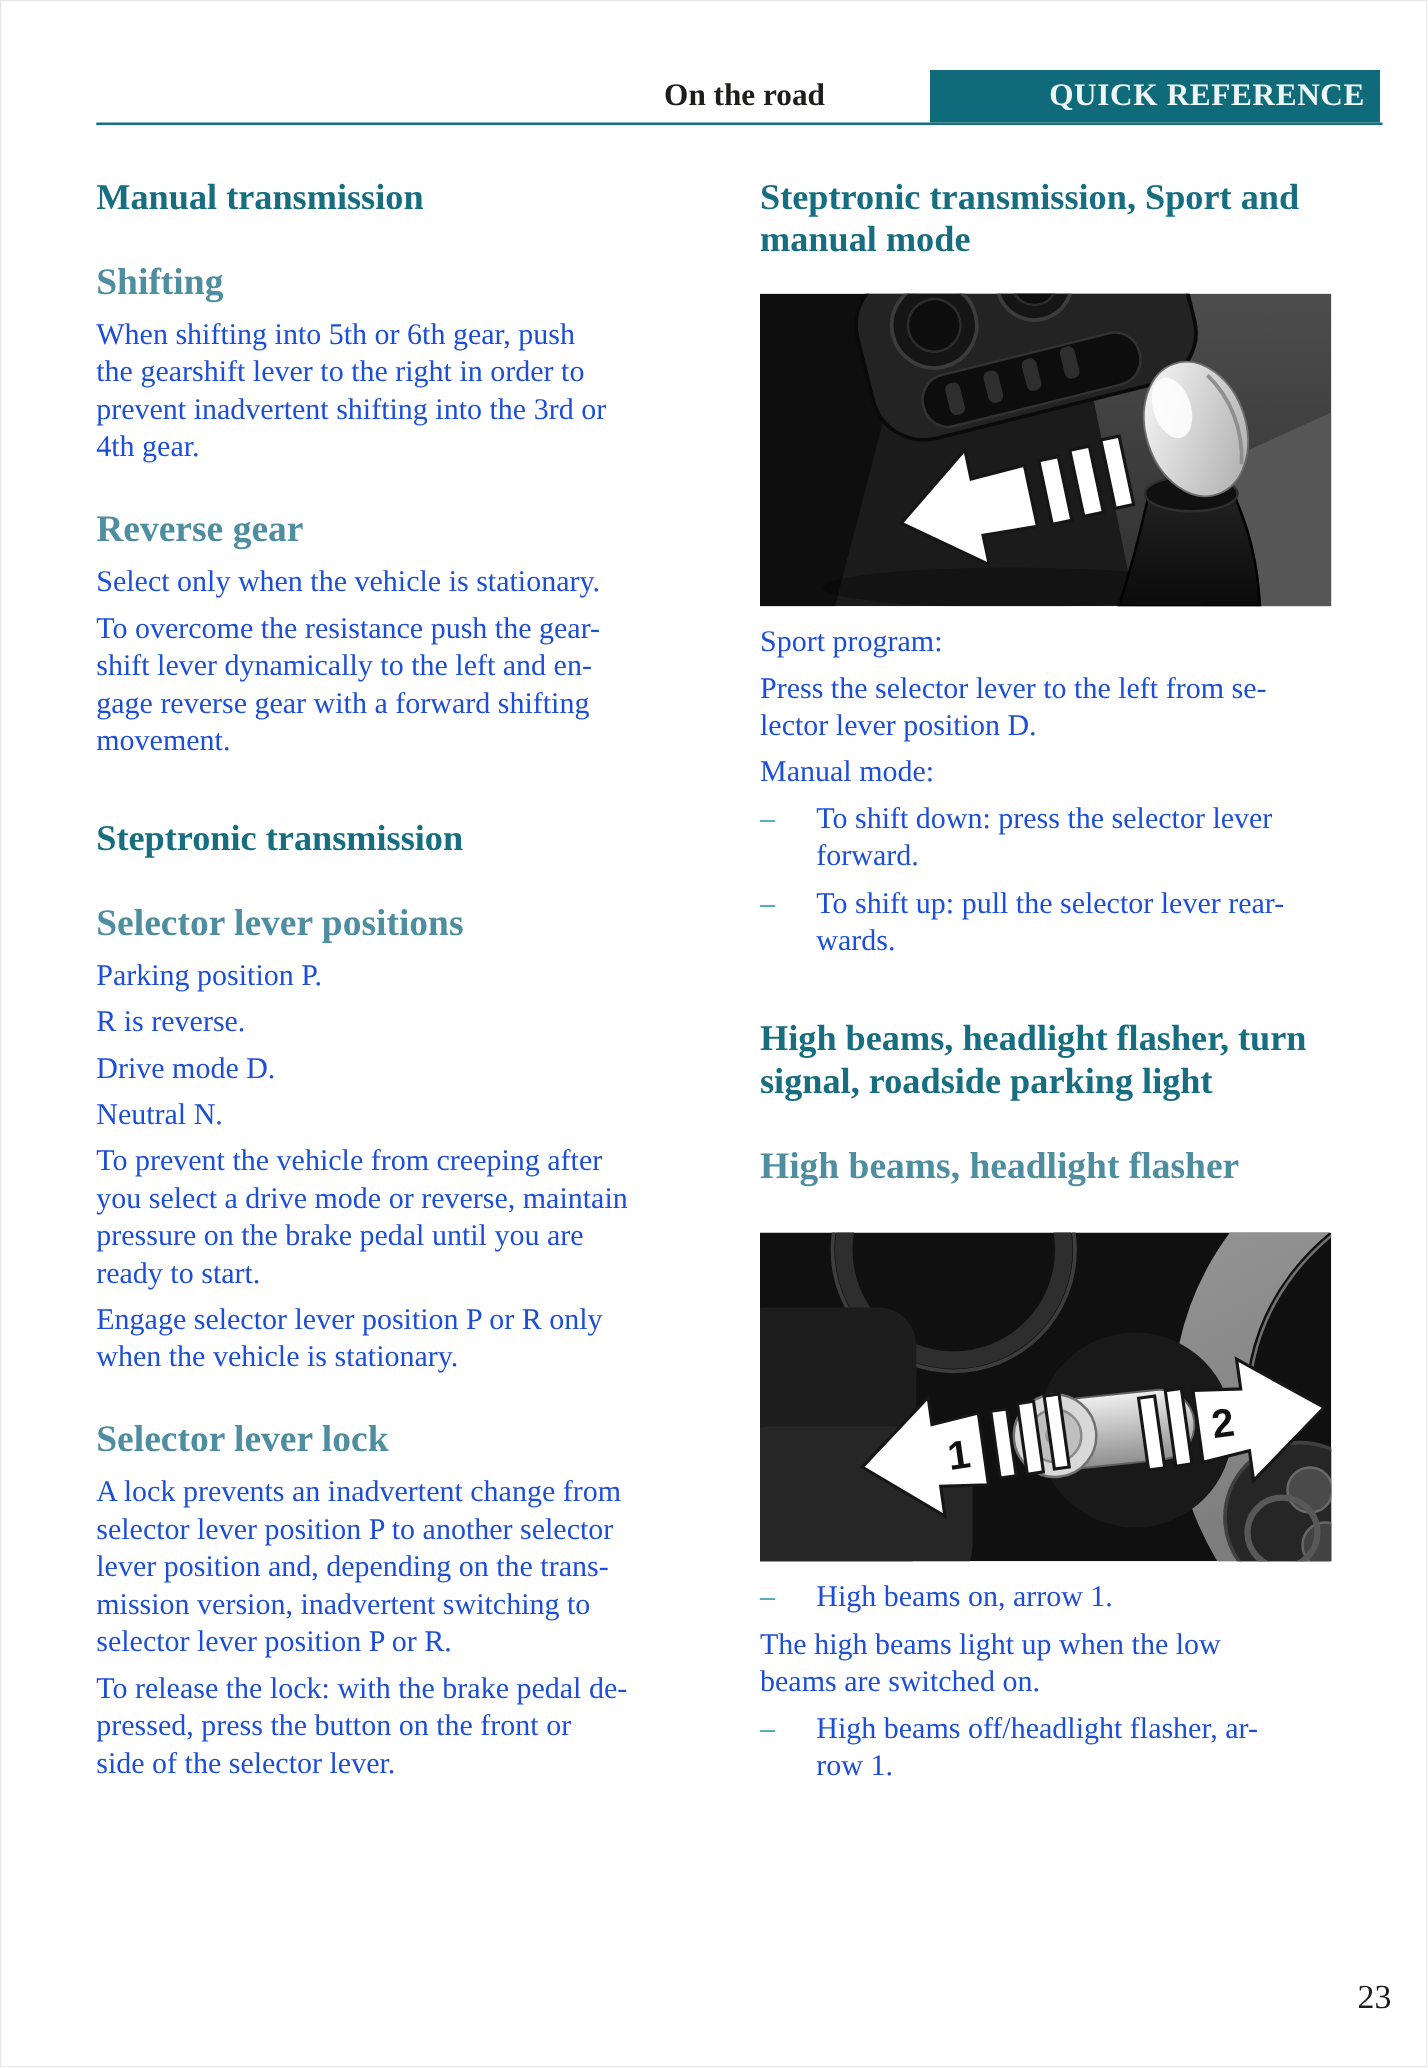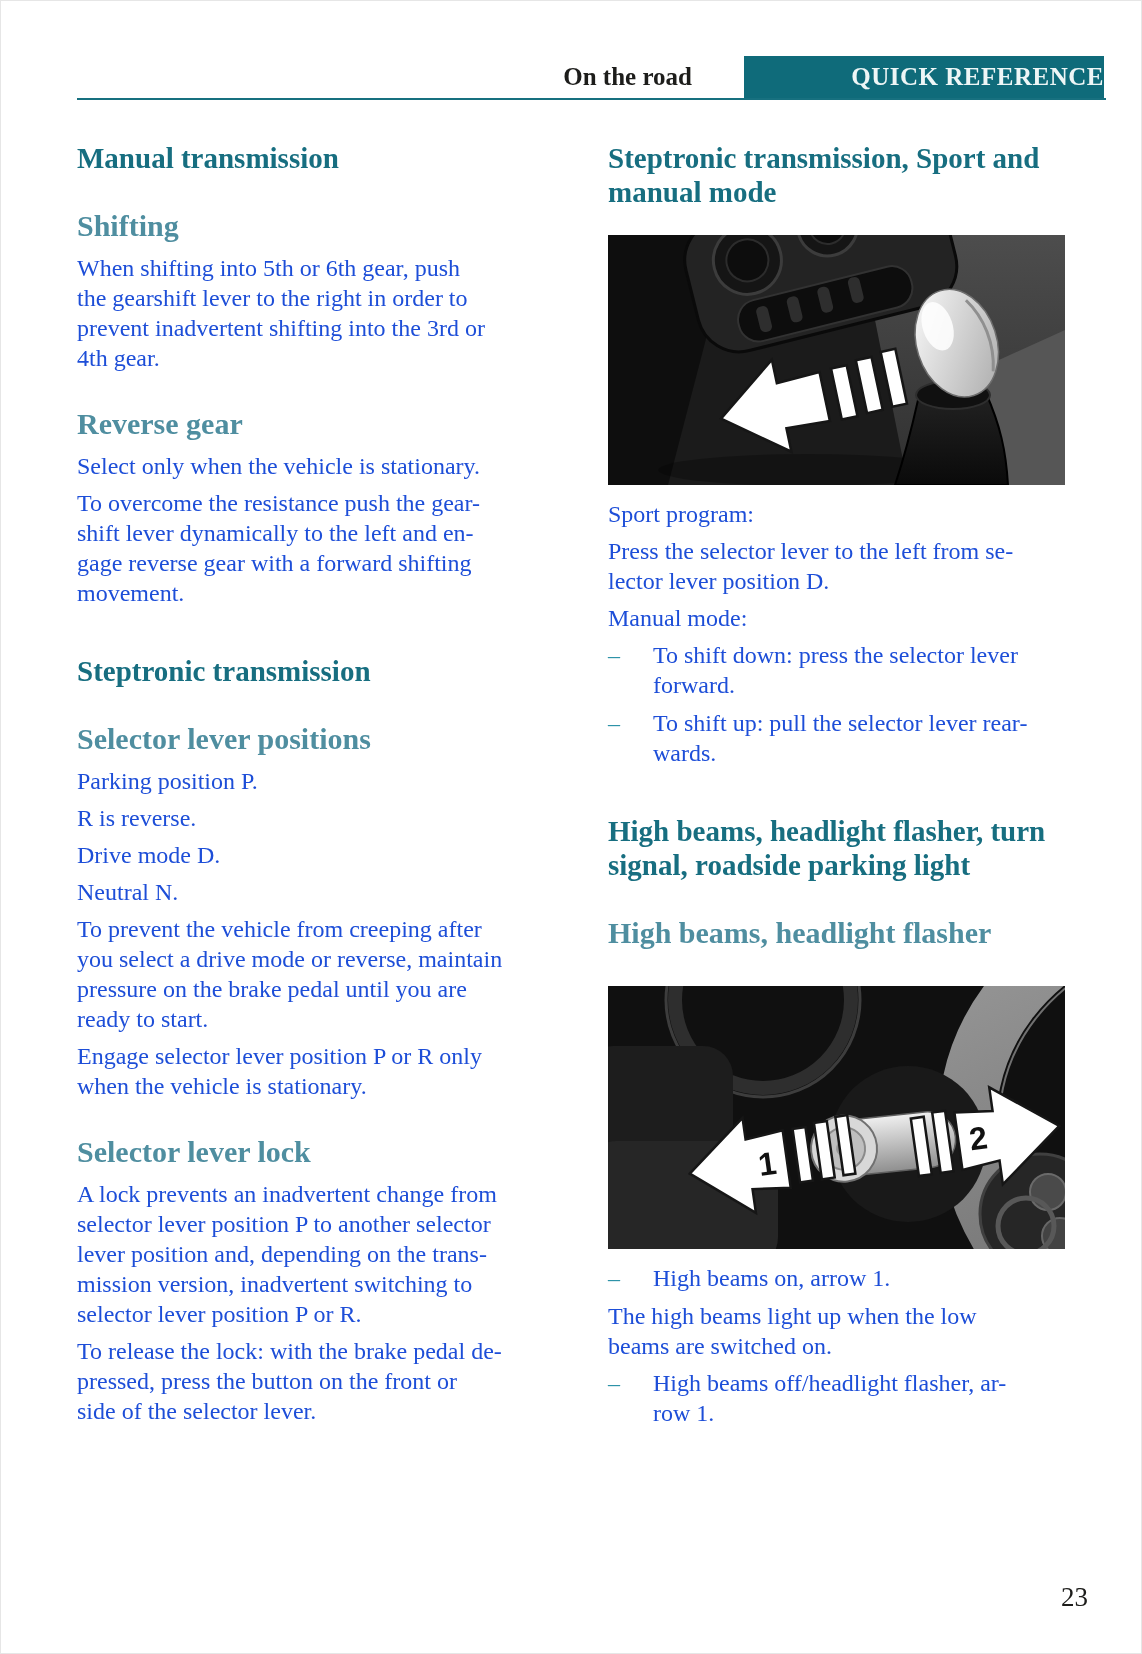--- a/index.html
+++ b/index.html
@@ -5,26 +5,26 @@
   html,body { margin:0; padding:0; background:#ffffff; }
   .page {
     position:relative; width:1142px; height:1654px; background:#ffffff;
     font-family:"Liberation Serif","DejaVu Serif",serif; color:#3b3b3b;
     box-sizing:border-box; border:1px solid #e6e6e6; overflow:hidden;
   }
   .header-row {
     position:absolute; top:55px; left:0; right:37px; height:42px;
     display:flex; justify-content:flex-end; align-items:center;
   }
-  .section-label { font-size:25px; font-weight:700; color:#1d1d1b; margin-right:52px; }
+  .section-label { font-size:25px; font-weight:700; color:#1d1d1b; margin-right:84px; }
   .badge {
     width:360px; height:42px; background:#0f6b7a; color:#eef6f6;
     font-size:25px; font-weight:700; letter-spacing:.5px;
     display:flex; align-items:center; justify-content:flex-end;
-    box-sizing:border-box;
+    padding-right:12px; box-sizing:border-box;
   }
   .rule { position:absolute; top:97px; left:76px; width:1029px; height:2px; background:#17707f; }
   .columns {
     position:absolute; top:140px; left:76px;
     display:grid; grid-template-columns:474px 498px; column-gap:57px;
   }
   h1.sec {
     font-size:29px; line-height:34px; font-weight:700; color:#176e80;
     margin:46px 0 26px; white-space:pre-line;
   }
@@ -37,21 +37,21 @@
     font-size:24px; line-height:30px; margin:0 0 7px;
     white-space:pre; color:#1d4ed8;font-family:Liberation Serif, serif;
   }
   .dash-item { display:flex; margin:0 0 8px; }
   .dash { color:#2e93a8; font-size:24px; line-height:30px; flex:0 0 45px; }
   .dash-item p.body { margin:0; }
   .cont { margin-left:45px; }
   .figure { width:457px; height:250px; margin:0 0 14px; display:block; }
   .figure.fig2 { height:263px; margin-top:38px; }
   .figure svg { display:block; width:100%; height:100%; }
-  .page-number { position:absolute; top:1581px; right:53px; font-size:27px; color:#1d1d1b; }
+  .page-number { position:absolute; top:1581px; right:28px; font-size:27px; color:#1d1d1b; }
 </style>
 </head>
 <body>
 
 <div class="page">
 
   <div class="header-row">
     <div class="section-label">On the road</div>
     <div class="badge">QUICK REFERENCE</div>
   </div>

